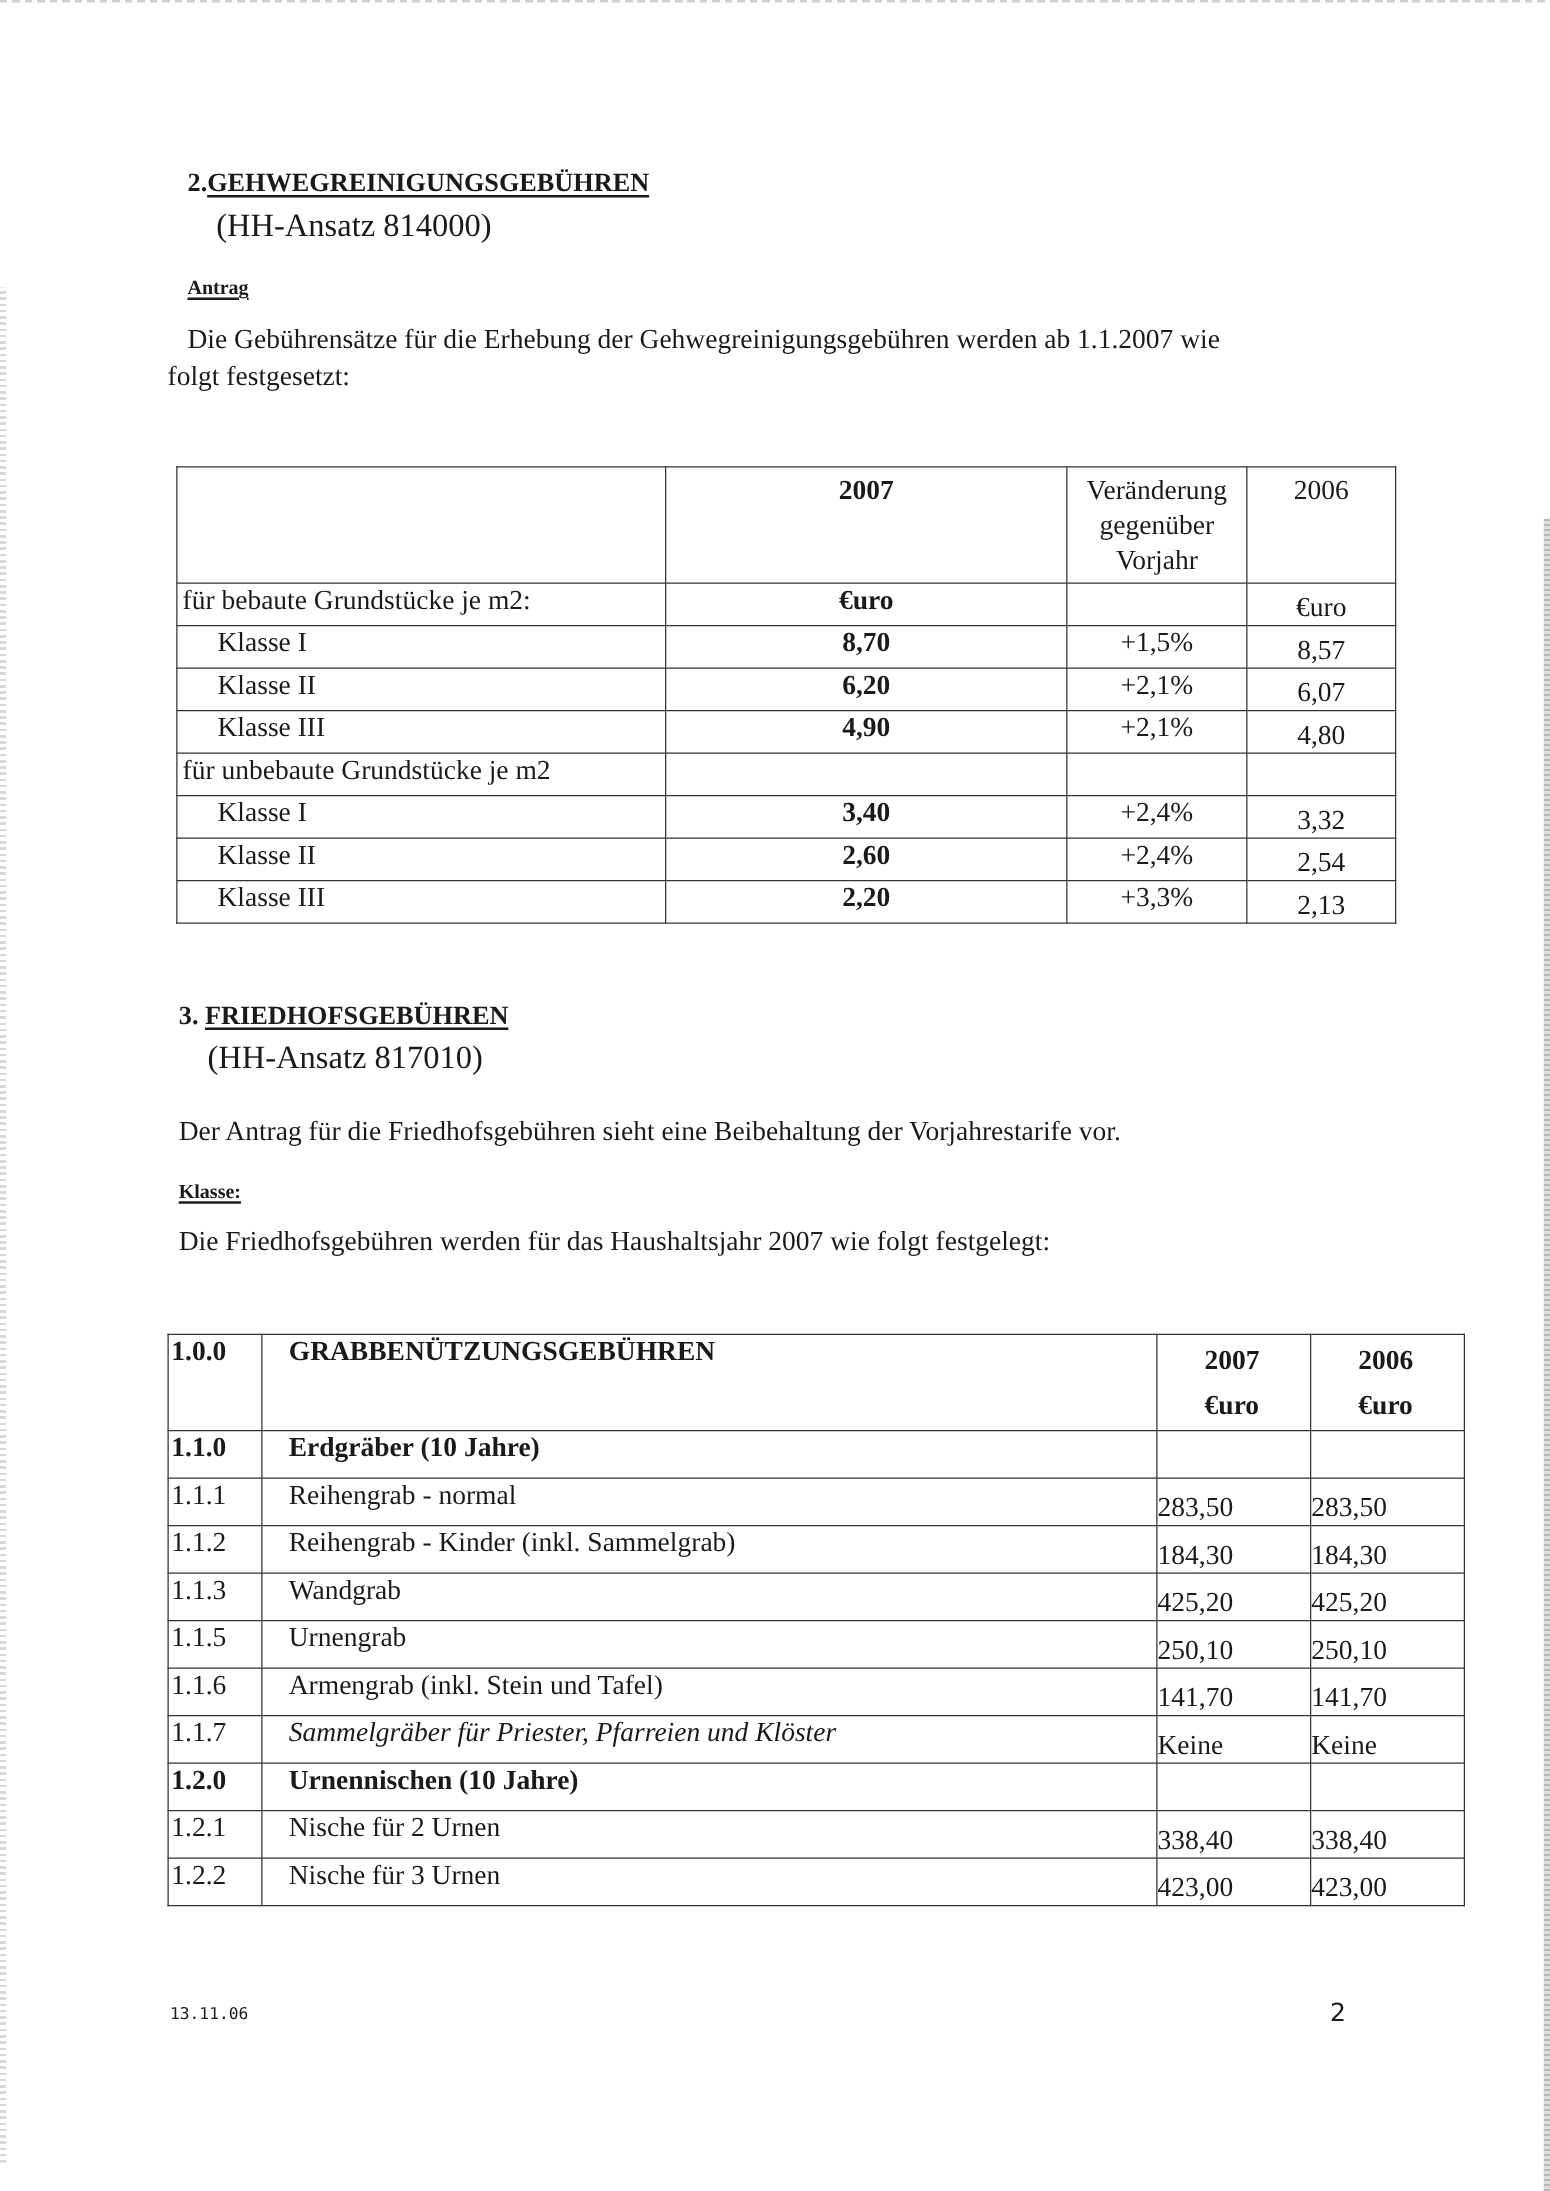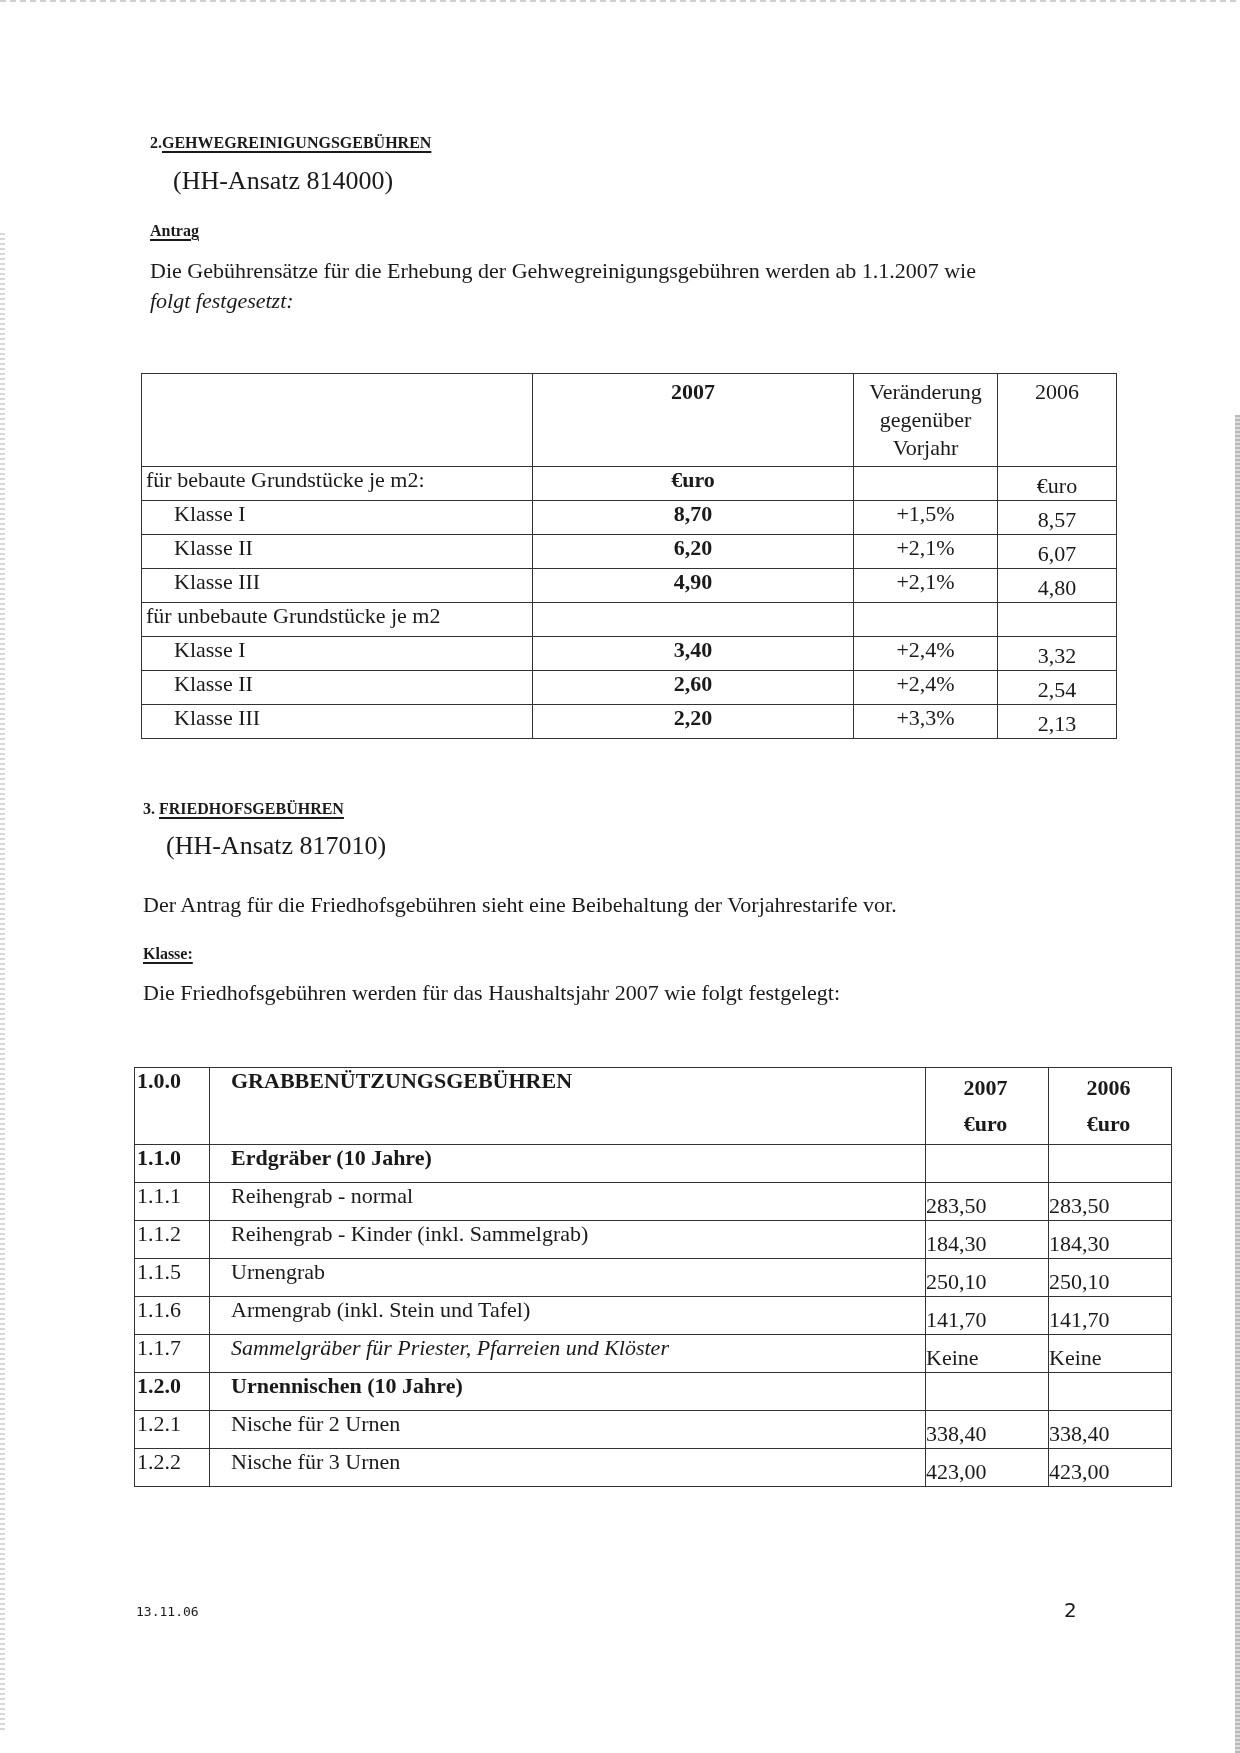--- a/index.html
+++ b/index.html
@@ -6,21 +6,21 @@
   body { width: 1240px; height: 1753px; position: relative; overflow: hidden;
          font-family: "Liberation Serif", serif; color: #1a1a1a; }
   .scan-left { position: absolute; left: 0; top: 230px; width: 5px; height: 1500px;
                background: repeating-linear-gradient(0deg, #d8d8d8 0 2px, #ffffff 2px 5px); }
   .scan-right { position: absolute; left: 1235px; top: 415px; width: 5px; height: 1338px;
                 background: repeating-linear-gradient(0deg, #b8b8b8 0 2px, #dcdcdc 2px 4px); }
   .scan-top { position: absolute; left: 0; top: 0; width: 1240px; height: 2px;
               background: repeating-linear-gradient(90deg, #cfcfcf 0 6px, #ffffff 6px 10px); }
 
   .abs { position: absolute; white-space: nowrap; }
-  .h-sec { font-size: 16px; font-weight: bold; }
+  .h-sec { font-size: 21px; font-weight: bold; }
   .h-sec u { text-decoration: underline; text-decoration-thickness: 2px; text-underline-offset: 3px; }
   .sub { font-size: 26px; }
   .lbl { font-size: 16px; font-weight: bold; text-decoration: underline; text-decoration-thickness: 2px; text-underline-offset: 3px; }
   .para { font-size: 22px; line-height: 30px; }
 
   table { border-collapse: collapse; position: absolute; }
   td { border: 1.5px solid #333; padding: 0; font-size: 22px; vertical-align: top; }
 
   
   #t1 { left: 141px; top: 373px; }
@@ -55,21 +55,21 @@
 <div class="scan-left"></div>
 <div class="scan-right"></div>
 
 <div class="abs h-sec" style="left:150px; top:134px;">
   <span>2.</span><u>GEHWEGREINIGUNGSGEBÜHREN</u>
 </div>
 <div class="abs sub" style="left:173px; top:166px;">(HH-Ansatz 814000)</div>
 
 <div class="abs lbl" style="left:150px; top:222px;">Antrag</div>
 <div class="abs para" style="left:150px; top:256px;">Die Gebührensätze für die Erhebung der Gehwegreinigungsgebühren werden ab 1.1.2007 wie</div>
-<div class="abs para" style="left:150px; top:286px;font-style:italic;">folgt festgesetzt:</div>
+<div class="abs para" style="left:134px; top:286px;">folgt festgesetzt:</div>
 
 <table id="t1">
   <tbody>
       <tr class="hdr">
     <td class="c1"></td>
     <td class="c2">2007</td>
     <td class="c3">
       <div>Veränderung</div>
       <div>gegenüber</div>
       <div>Vorjahr</div>
@@ -163,20 +163,26 @@
     <td class="y"><span class="val">283,50</span></td>
     <td class="y"><span class="val">283,50</span></td>
   </tr>
   <tr>
     <td class="n">1.1.2</td>
     <td class="d">Reihengrab - Kinder (inkl. Sammelgrab)</td>
     <td class="y"><span class="val">184,30</span></td>
     <td class="y"><span class="val">184,30</span></td>
   </tr>
   <tr>
+    <td class="n">1.1.3</td>
+    <td class="d">Wandgrab</td>
+    <td class="y"><span class="val">425,20</span></td>
+    <td class="y"><span class="val">425,20</span></td>
+  </tr>
+  <tr>
     <td class="n">1.1.5</td>
     <td class="d">Urnengrab</td>
     <td class="y"><span class="val">250,10</span></td>
     <td class="y"><span class="val">250,10</span></td>
   </tr>
   <tr>
     <td class="n">1.1.6</td>
     <td class="d">Armengrab (inkl. Stein und Tafel)</td>
     <td class="y"><span class="val">141,70</span></td>
     <td class="y"><span class="val">141,70</span></td>

